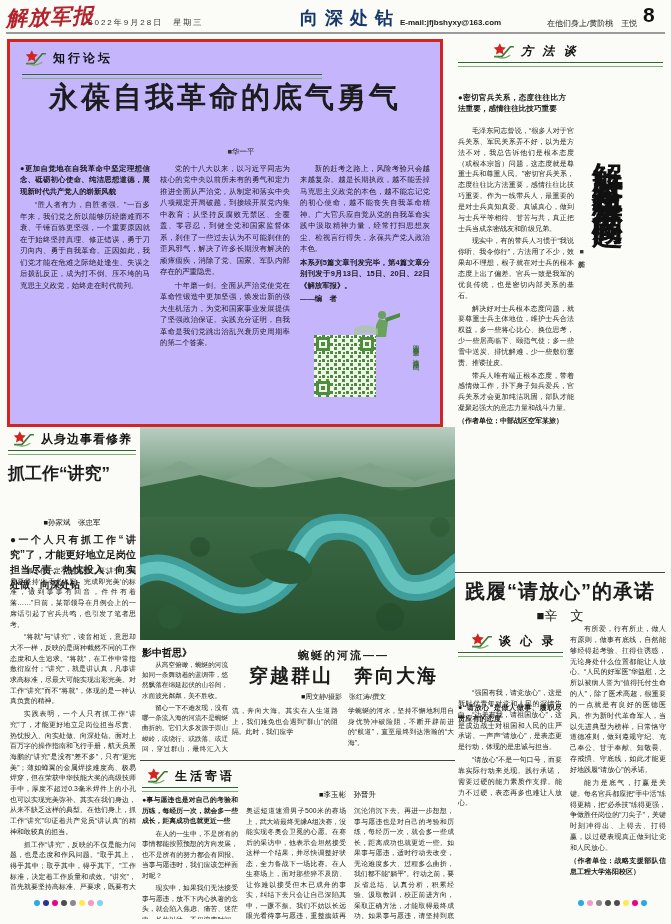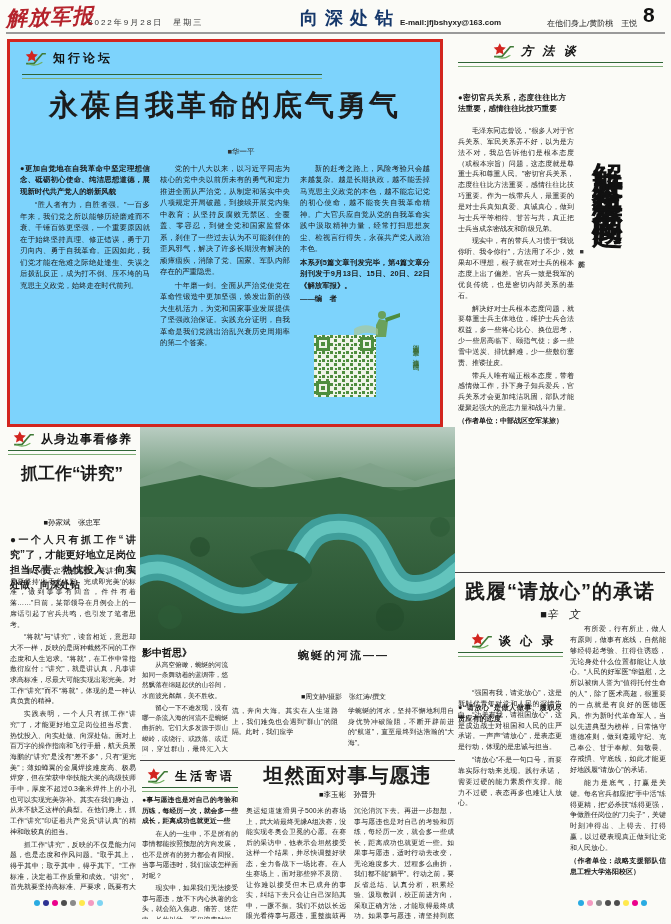--- a/index.html
+++ b/index.html
@@ -23,24 +23,24 @@
   .star{width:24px;height:18px;flex:0 0 auto;}
   .jtext p{margin:0 0 2px 0;text-indent:2em;text-align:justify;}
   .jtext .intro{text-indent:0;font-weight:bold;}
   .colbox{overflow:hidden;line-height:1.55;}
   .hline{background:#444;height:1px;}
   .dots{display:flex;gap:3px;}
   .dots i{width:6px;height:6px;border-radius:50%;display:block;}
   .d1{background:#29abe2}.d2{background:#2e3192}.d3{background:#ec008c}.d4{background:#4d4d4d}
   .d5{background:#8a8a8a}.d6{background:#ffe94d}.d7{background:#f49ac1}.d8{background:#7fd4f2}
   
-  .redbox{left:7px;top:39px;width:430px;height:382px;border:3px solid #d2251f;background:#7dd3fc;}
+  .redbox{left:7px;top:39px;width:430px;height:382px;border:3px solid #d2251f;background:#c4b5fd;}
   .forum-label{left:14px;top:7px;}
   .forum-greenrule{left:12px;top:32px;width:300px;}
-  .forum-title{left:0;top:44px;width:100%;text-align:center;font-size:29px;font-weight:900;letter-spacing:3px;}
+  .forum-title{left:0;top:36px;width:100%;text-align:center;font-size:29px;font-weight:900;letter-spacing:3px;}
   .forum-sub{left:0;top:86px;width:100%;text-align:center;font-size:12.5px;font-weight:bold;}
   .forum-author{left:16px;top:105px;width:100%;text-align:center;font-size:7.5px;color:#333;}
   .forum-col{top:121px;width:130px;height:250px;font-size:7.4px;}
   .fc1{left:10px}.fc2{left:150px}.fc3{left:290px}
   .ednote{font-weight:bold;text-indent:0 !important;}
   .edsig{text-align:right;font-weight:bold;text-indent:0 !important;padding-right:6px;}
   .qrwrap{position:relative;width:130px;height:100px;margin-top:4px;}
   .qrcode{position:absolute;left:14px;top:26px;}
   .bugler{position:absolute;left:52px;top:0px;}
   .qrcaption{position:absolute;right:8px;top:30px;writing-mode:vertical-rl;text-orientation:upright;
@@ -50,32 +50,32 @@
   .mt-rule{left:458px;top:62px;width:205px;}
   .mt-intro{left:458px;top:92px;width:108px;font-size:7.6px;font-weight:bold;line-height:1.5;text-align:justify;}
   .mt-body{left:458px;top:126px;width:116px;height:438px;font-size:7px;}
   .mt-title{left:592px;top:138px;height:430px;writing-mode:vertical-rl;text-orientation:upright;
             font-size:31px;font-weight:900;line-height:1.0;letter-spacing:5px;color:#111;}
   .mt-author{left:576px;top:248px;height:70px;writing-mode:vertical-rl;text-orientation:upright;
              font-size:7px;color:#333;}
   .rt-divider{left:455px;top:572px;width:210px;}
   
   .pr-title{left:452px;top:578px;width:216px;text-align:center;font-size:20px;font-weight:900;letter-spacing:1px;}
-  .pr-author{left:452px;top:607px;width:216px;text-align:center;font-size:11px;font-style:italic;}
+  .pr-author{left:452px;top:607px;width:216px;text-align:center;font-size:13px;}
   .talk-label{left:470px;top:632px;}
   .talk-rule{left:458px;top:652px;width:105px;}
   .talk-intro{left:458px;top:660px;width:104px;font-size:7.2px;font-weight:bold;line-height:1.5;text-align:justify;margin-top:43px;}
   .pr-col1{left:458px;top:688px;width:104px;height:226px;font-size:7px;}
   .pr-col2{left:570px;top:624px;width:96px;height:268px;font-size:7px;}
   .pr-attr{font-weight:bold;text-indent:0 !important;}
   .dots-br{left:578px;top:900px;}
   
   .wk-label{left:12px;top:430px;}
   .wk-rule{left:8px;top:450px;width:128px;}
-  .wk-title{left:8px;top:462px;width:128px;text-align:center;font-size:17px;font-weight:900;line-height:1.45;}
+  .wk-title{left:8px;top:462px;width:128px;font-size:17px;font-weight:900;line-height:1.45;}
   .wk-authors{left:8px;top:518px;width:128px;text-align:center;font-size:7.5px;}
   .wk-intro{left:10px;top:532px;width:126px;font-size:10px;font-weight:bold;line-height:1.5;text-align:justify;}
   .wk-body{left:10px;top:566px;width:126px;height:328px;font-size:6.9px;}
   .dots-bl{left:34px;top:900px;}
   
   .photo{left:140px;top:427px;width:315px;height:213px;display:block;}
   .ph-label{left:142px;top:646px;font-size:10px;font-weight:900;color:#111;}
   .ph-caption{left:142px;top:660px;width:86px;height:96px;font-size:6.6px;}
   .ph-kicker{left:232px;top:648px;width:223px;text-align:center;font-size:11px;font-weight:900;letter-spacing:2px;}
   .ph-title{left:232px;top:663px;width:223px;text-align:center;font-size:19px;font-weight:900;letter-spacing:2px;}
@@ -284,37 +284,37 @@
     <circle cx="30" cy="190" r="12" fill="#2e5c38" opacity="0.7"></circle>
     <circle cx="300" cy="100" r="10" fill="#2e5c38" opacity="0.7"></circle>
   </svg>
 
   <div class="abs ph-label">影中哲思》</div>
   <div class="abs ph-caption colbox jtext">
     <p>从高空俯瞰，蜿蜒的河流如同一条舞动着的蓝绸带，悠然飘落在绵延起伏的山谷间，水面波光粼粼，美不胜收。</p>
     <p>留心一下不难发现，没有哪一条流入海的河流不是蜿蜒曲折的。它们大多发源于崇山峻岭，或绕行、或跌落、或迂回，穿过群山，最终汇入大海。</p>
   </div>
   <div class="abs ph-kicker">蜿蜒的河流——</div>
+  <div class="abs ph-title">穿越群山　奔向大海</div>
   <div class="abs ph-credits">■周文静/摄影　张红涛/撰文</div>
   <div class="abs ph-col phc1 colbox jtext">
     <p style="text-indent:0">流，奔向大海。其实在人生道路上，我们难免也会遇到“群山”的阻隔。此时，我们应学</p>
   </div>
   <div class="abs ph-col phc2 colbox jtext">
     <p style="text-indent:0">学蜿蜒的河水，坚持不懈地利用自身优势冲破险阻，不断开辟前进的“航道”，直至最终到达浩瀚的“大海”。</p>
   </div>
   <div class="abs mid-divider hline"></div>
 
   <div class="abs lf-label label-row">
     <svg class="star">
         <use href="#starlogo"></use>
       </svg>
     <span class="label-text">生活寄语</span>
   </div>
   <div class="abs lf-rule greenrule"></div>
-  <div class="abs lf-title">坦然面对事与愿违</div>
   <div class="abs lf-authors">■李玉彬　孙晋升</div>
   <div class="abs lf-col lfc1 colbox jtext">
     <p class="lf-intro">●事与愿违也是对自己的考验和历练，每经历一次，就会多一些成长，距离成功也就更近一些</p>
     <p>在人的一生中，不是所有的事情都能按照预想的方向发展，也不是所有的努力都会有回报。当事与愿违时，我们应该怎样面对呢？</p>
     <p>现实中，如果我们无法接受事与愿违，放不下内心执著的念头，就会陷入焦虑、痛苦、迷茫中。长此以往，不仅浪费时间，也会消磨掉前进的动力。只有学会坦然面对事与愿违，让这次的失败教训成为下次奋进的养分，方能寻得生机，闯出一片新天地。</p>
 
   </div>
   <div class="abs lf-col lfc2 colbox jtext">
     <p style="text-indent:0">奥运短道速滑男子500米的赛场上，武大靖最终无缘A组决赛，没能实现冬奥会卫冕的心愿。在赛后的采访中，他表示会坦然接受这样一个结果，并尽快调整好状态，全力备战下一场比赛。在人生赛场上，面对那些猝不及防、让你难以接受但木已成舟的事实，纠结下去只会让自己深陷其中，一蹶不振。我们不妨以长远眼光看待事与愿违，重整旗鼓再出发，用下次的成功弥补这次的遗憾。</p>
 

